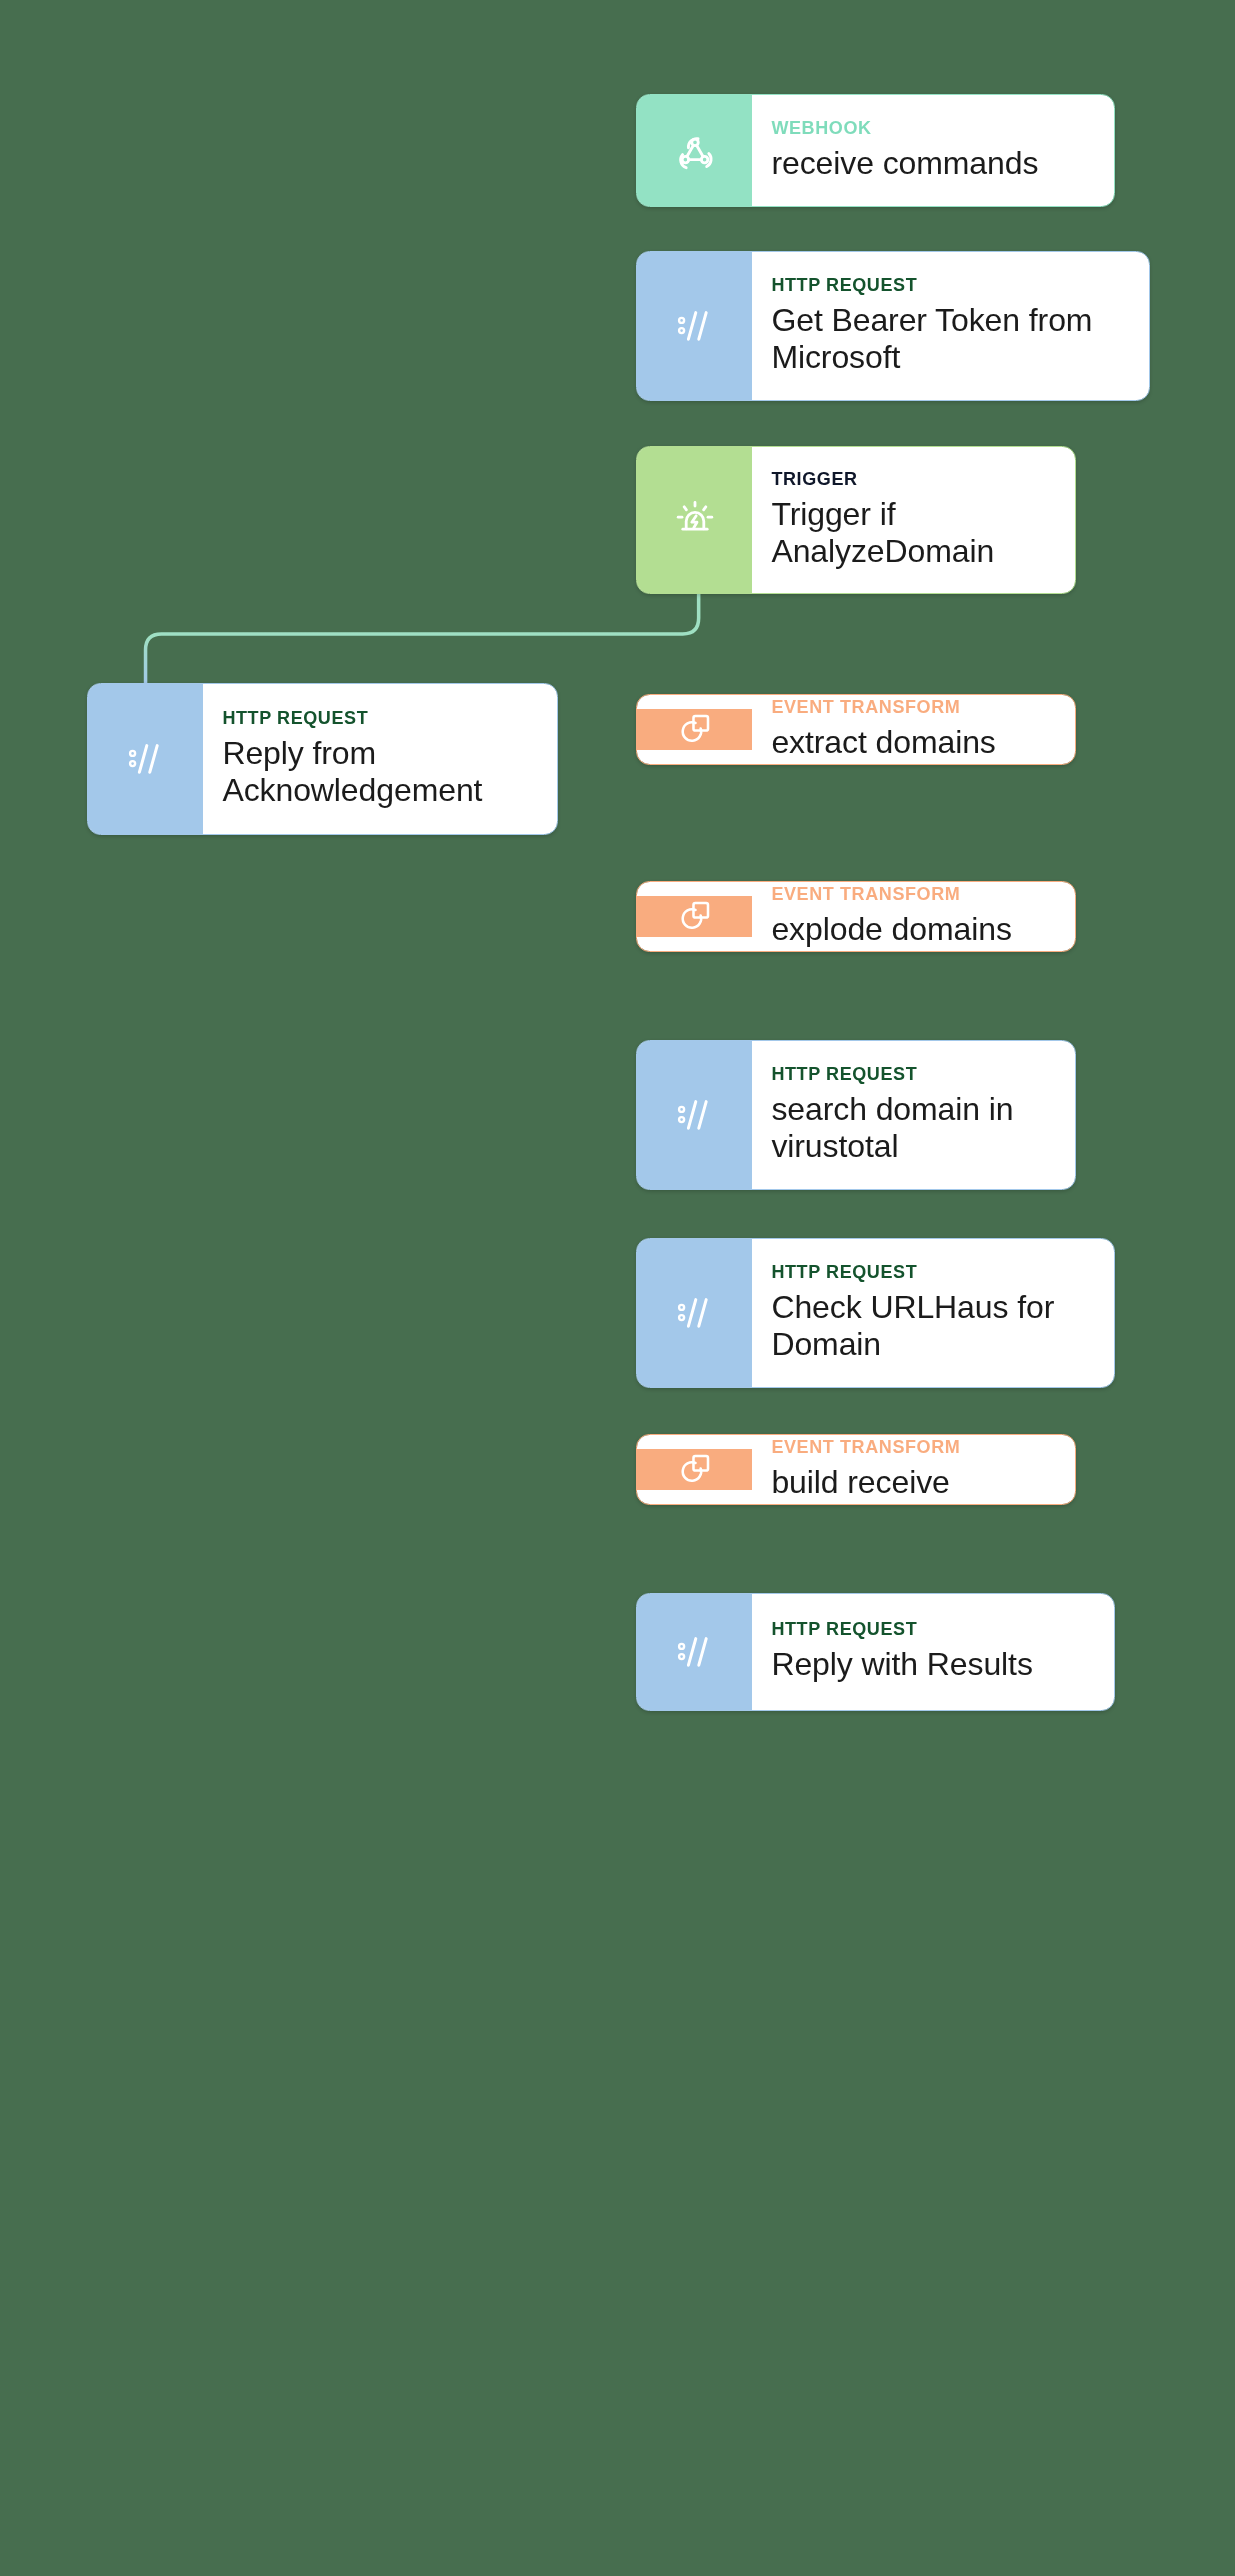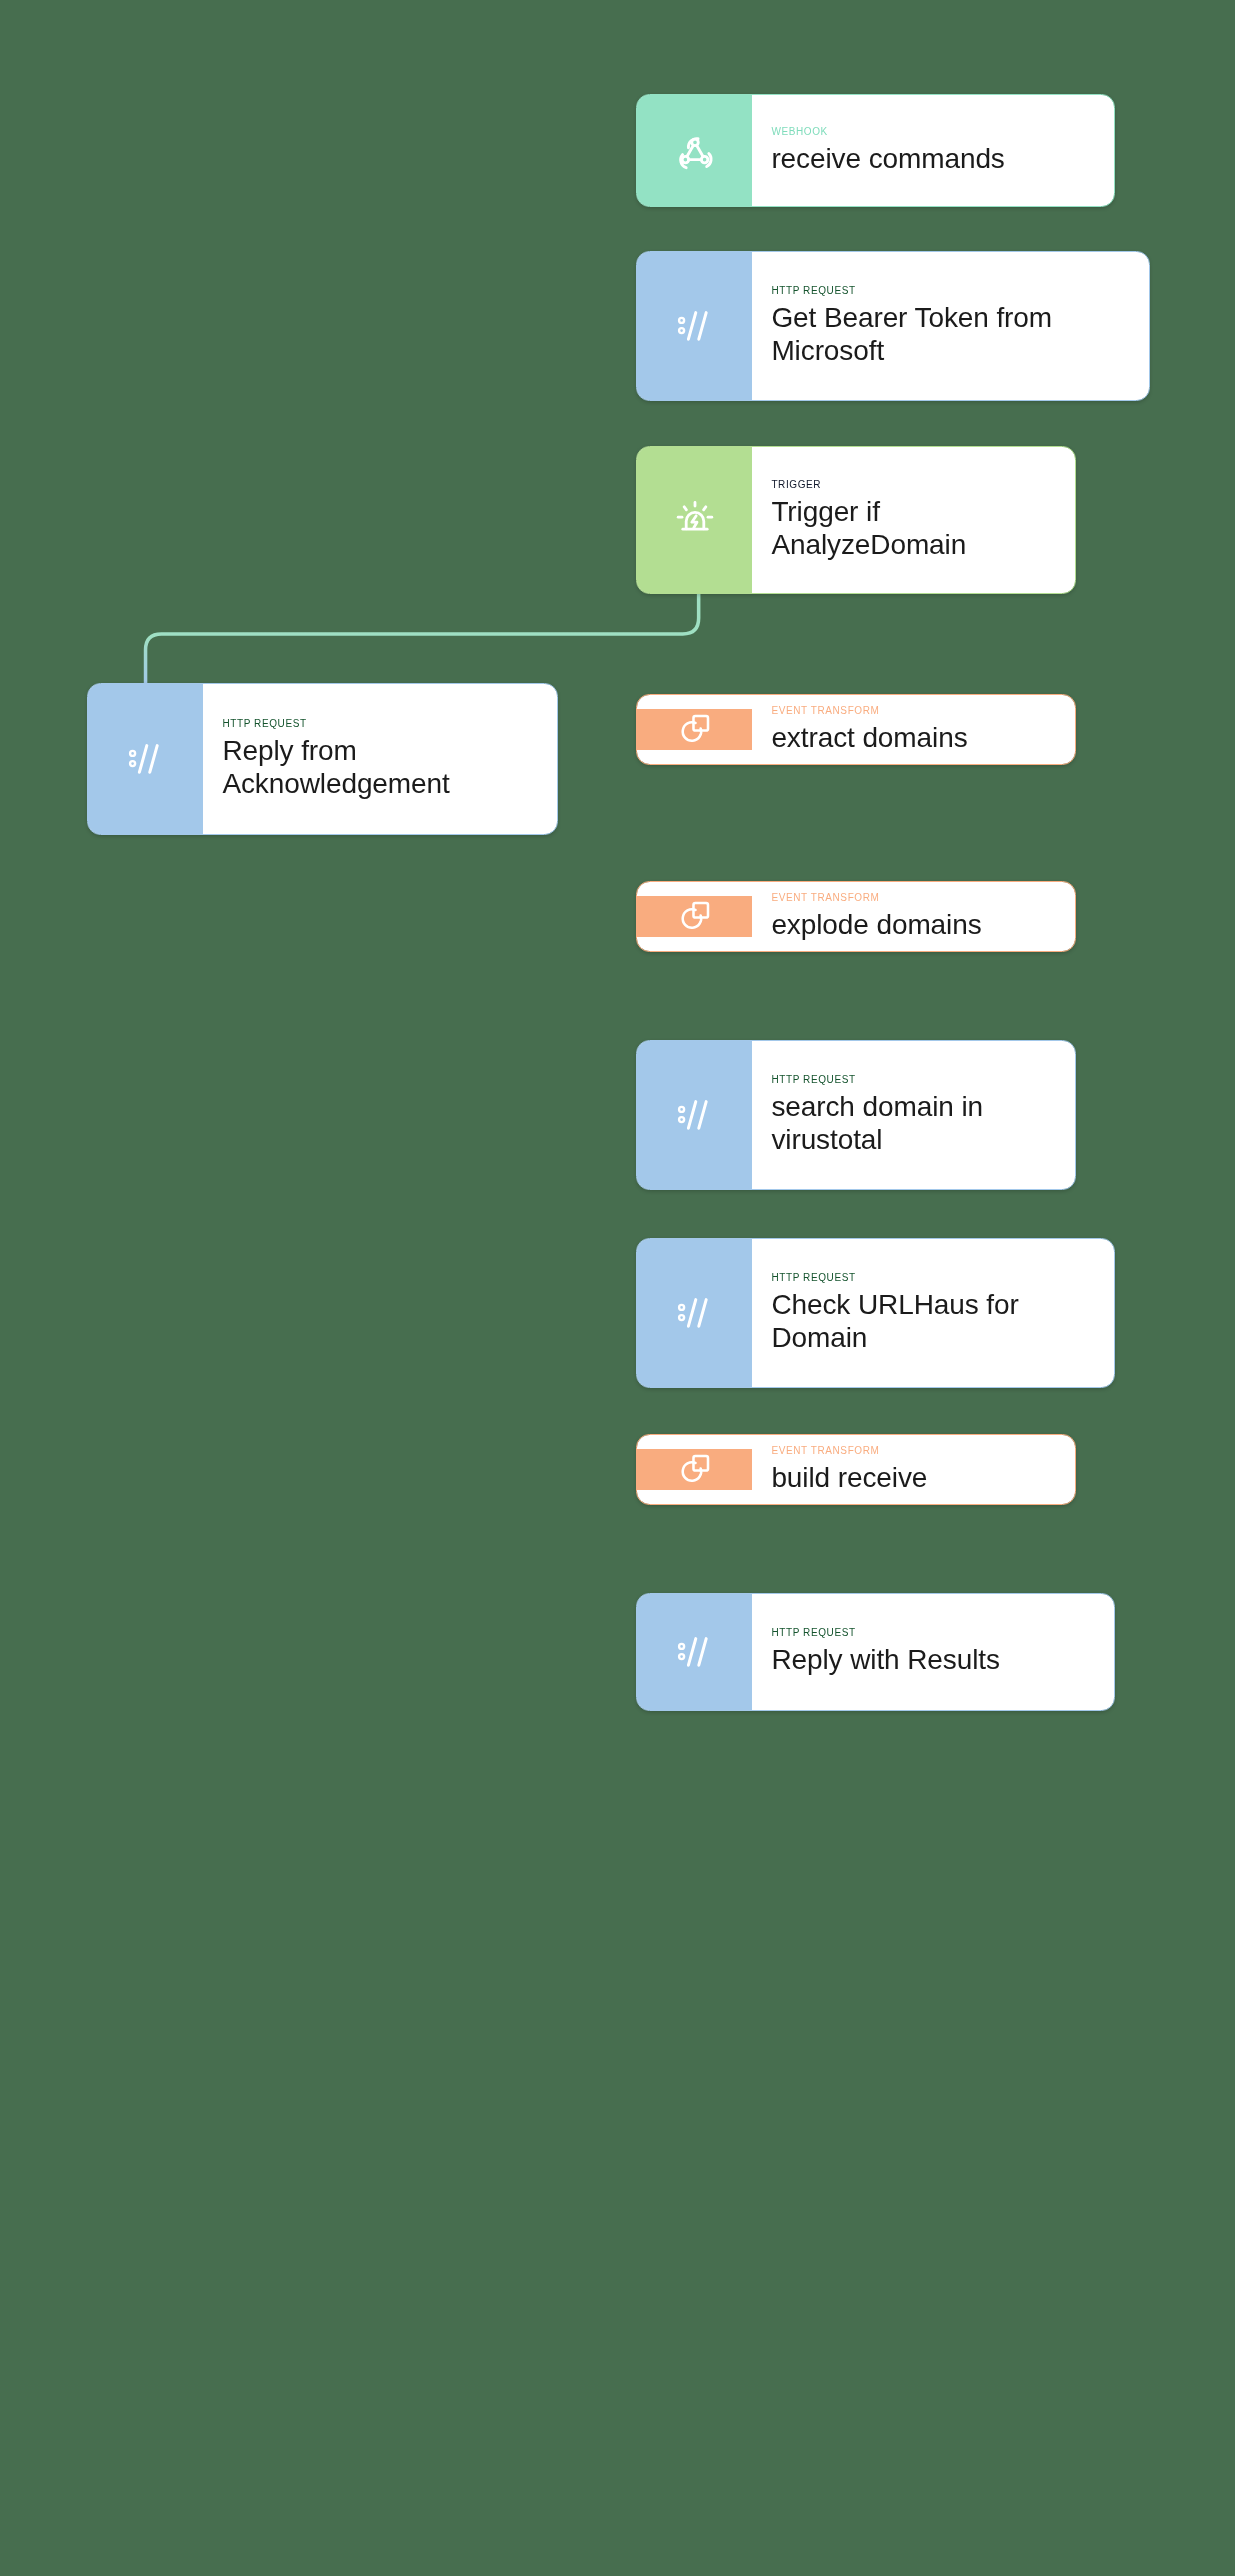--- a/index.html
+++ b/index.html
@@ -48,30 +48,30 @@
   .node-body {
     flex: 1 1 auto;
     background: #ffffff;
     display: flex;
     flex-direction: column;
     justify-content: center;
     padding: 0 17.6px 0 19.4px;
   }
 
   .node-kind {
-    font-size: 10px;
-    font-weight: normal;
+    font-size: 18px;
+    font-weight: bold;
     letter-spacing: 0.6px;
     line-height: 1.1;
     margin-bottom: 6.2px;
     white-space: nowrap;
   }
 
   .node-title {
-    font-size: 28px;
+    font-size: 32px;
     font-weight: 400;
     color: #1b1b1b;
     line-height: 1.16;
     letter-spacing: -0.1px;
   }
 
   
   .t-webhook   .node-icon { background: #93e2c4; }
   .t-webhook   .node-kind { color: #7fdcbb; }
   .t-webhook             { outline: 1.8px solid #93e2c4; outline-offset: -0.9px; }

